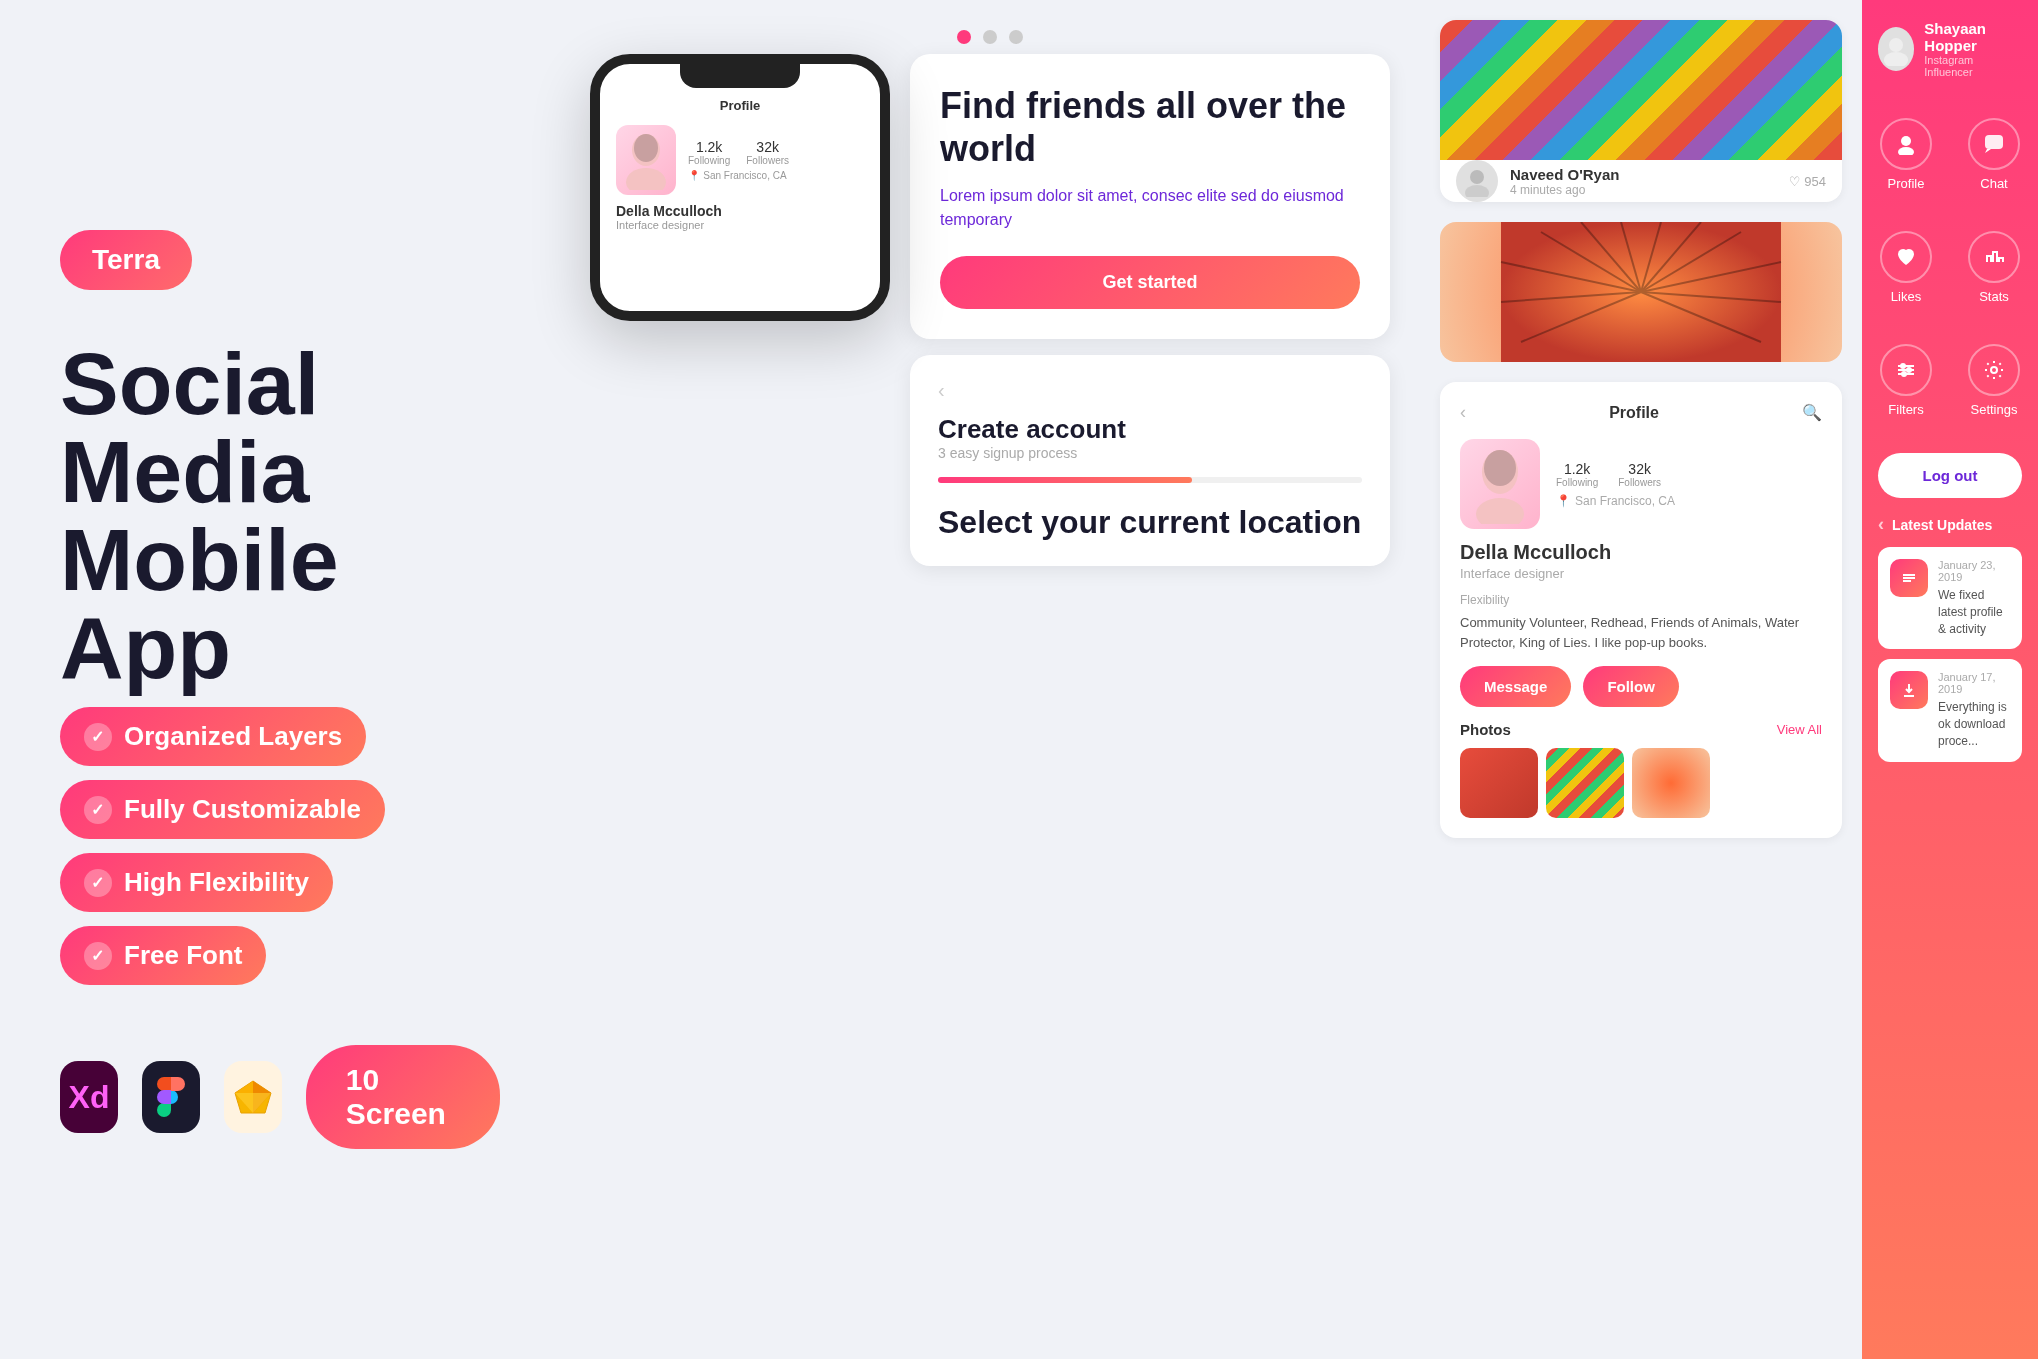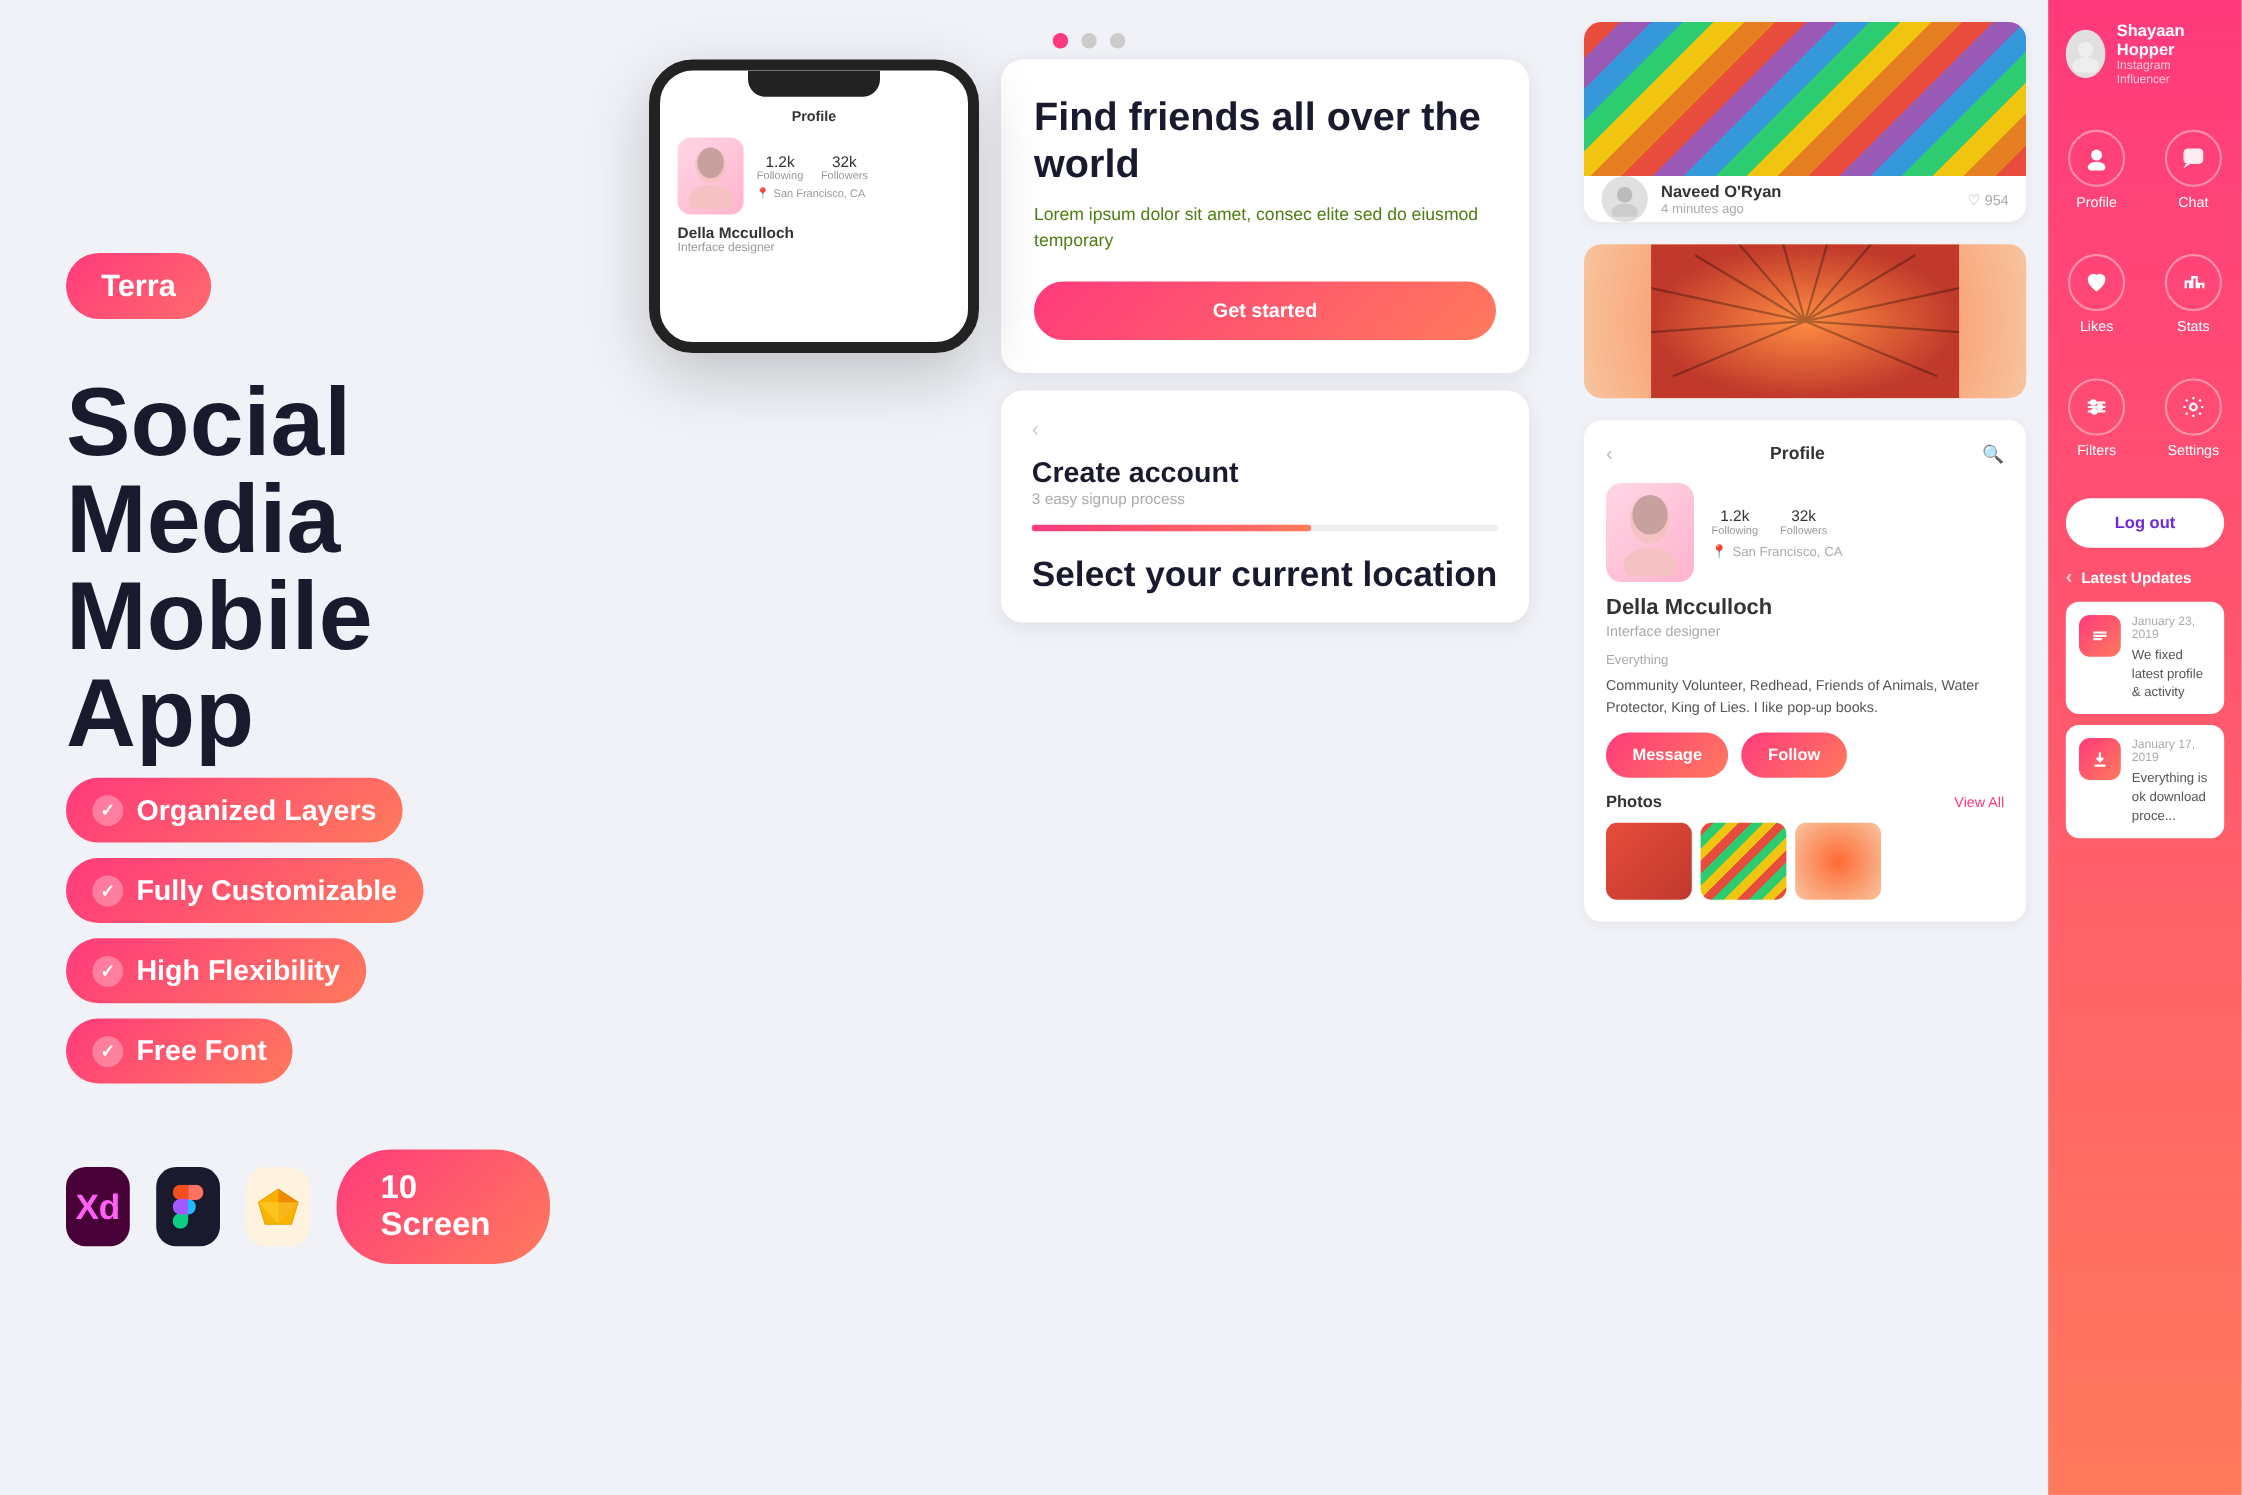--- a/index.html
+++ b/index.html
@@ -206,21 +206,21 @@
     }
     .card-title {
       font-size: 36px;
       font-weight: 800;
       color: #1a1a2e;
       line-height: 1.2;
       margin-bottom: 14px;
     }
     .card-desc {
       font-size: 16px;
-      color: #4d7c0f;
+      color: #6d28d9;
       line-height: 1.5;
       margin-bottom: 24px;
     }
     .get-started-btn {
       background: linear-gradient(135deg, #ff3a7c, #ff7a5c);
       color: white;
       border: none;
       border-radius: 40px;
       padding: 16px 0;
       width: 100%;
@@ -775,21 +775,21 @@
             </div>
           </div>
           <div class="profile-detail-loc">
             📍 <span>San Francisco, CA</span>
           </div>
         </div>
       </div>
 
       <div class="profile-detail-name">Della Mcculloch</div>
       <div class="profile-detail-role">Interface designer</div>
-      <div class="description-label">Everything</div>
+      <div class="description-label">Flexibility</div>
       <div class="description-text">Community Volunteer, Redhead, Friends of Animals, Water Protector, King of Lies. I like pop-up books.</div>
 
       <div class="action-buttons">
         <button class="msg-btn">Message</button>
         <button class="follow-btn">Follow</button>
       </div>
 
       <div class="photos-header">
         <span class="photos-label">Photos</span>
         <span class="view-all">View All</span>

